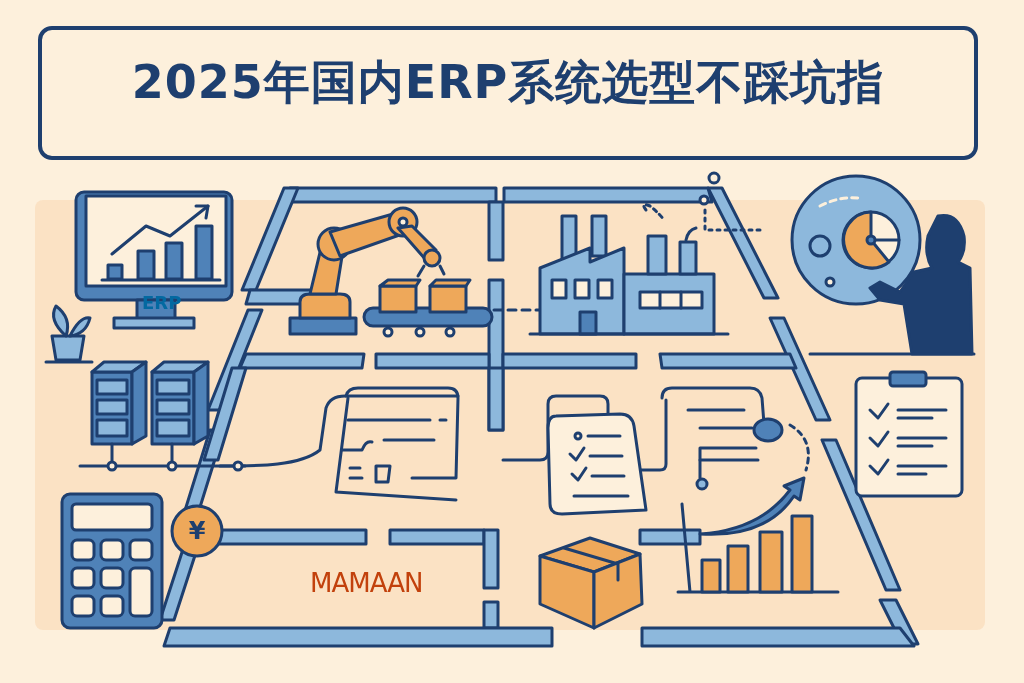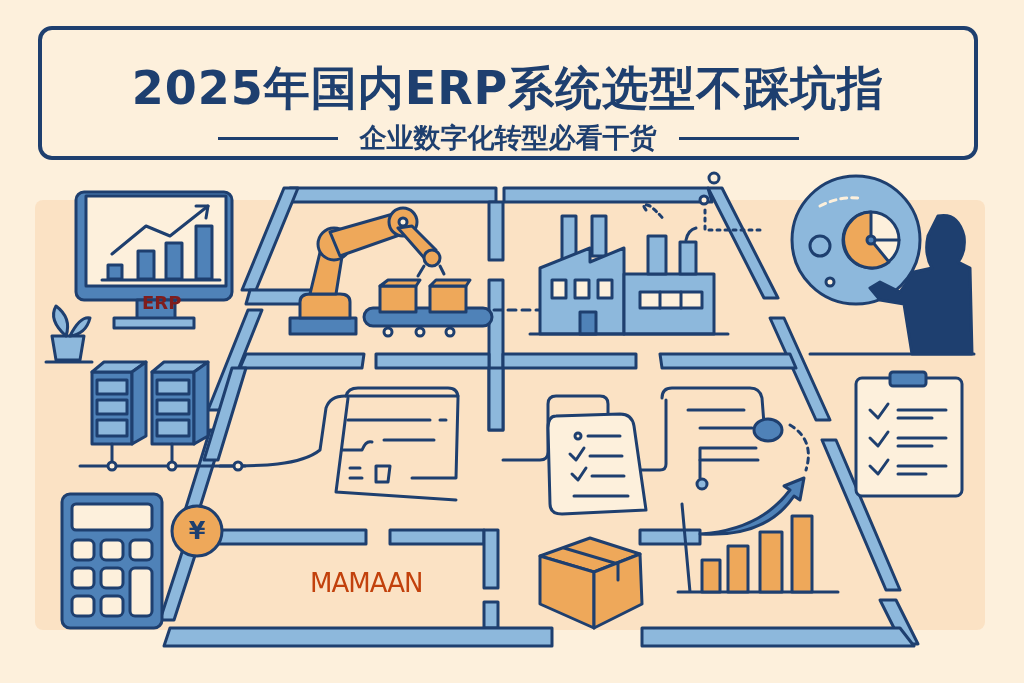--- a/index.html
+++ b/index.html
@@ -1,39 +1,34 @@
 <!DOCTYPE html>
 <html><head>
 <meta charset="utf-8">
 <style>
   html,body{margin:0;padding:0;}
   body{width:1024px;height:683px;background:#fdf0dc;overflow:hidden;position:relative;font-family:"DejaVu Sans",sans-serif;}
   .bgpanel{position:absolute;left:35px;top:200px;width:950px;height:430px;background:#fbe2c4;border-radius:8px;}
   .title-box{position:absolute;left:38px;top:26px;width:940px;height:134px;border:4px solid #1e3f6f;border-radius:14px;background:#fdf0dc;box-sizing:border-box;}
-  .title{position:absolute;left:0;right:0;top:22px;text-align:center;color:#1e3f6f;font-weight:bold;font-size:46px;letter-spacing:1px;font-family:"DejaVu Sans",sans-serif;margin-top:6px;}
+  .title{position:absolute;left:0;right:0;top:22px;text-align:center;color:#1e3f6f;font-weight:bold;font-size:46px;letter-spacing:1px;font-family:"DejaVu Sans",sans-serif;}
   .subtitle-row{position:absolute;left:0;right:0;top:90px;display:flex;justify-content:center;align-items:center;gap:22px;}
   .rule{width:120px;height:3px;background:#1e3f6f;}
   .subtitle{color:#1e3f6f;font-weight:bold;font-size:27px;font-family:"DejaVu Sans",sans-serif;}
   svg.art{position:absolute;left:0;top:0;}
   .maze-label{position:absolute;left:310px;top:568px;color:#c2410c;font-size:26px;font-family:"DejaVu Sans",sans-serif;letter-spacing:-1px;}
-  .erp-label{position:absolute;left:142px;top:292px;color:#7f1d1d;font-weight:bold;font-size:18px;font-family:"DejaVu Sans",sans-serif;}
+  .erp-label{position:absolute;left:142px;top:292px;color:#0369a1;font-weight:bold;font-size:18px;font-family:"DejaVu Sans",sans-serif;}
   .yen{position:absolute;left:174px;top:508px;width:46px;height:46px;line-height:46px;text-align:center;color:#1e3f6f;font-size:24px;font-weight:bold;}
 </style>
 </head>
 <body>
 
 <div class="bgpanel"></div>
 
 <div class="title-box">
   <div class="title">2025年国内ERP系统选型不踩坑指</div>
-  <div class="subtitle-row">
-    <div class="rule"></div>
-    <div class="subtitle">企业数字化转型必看干货</div>
-    <div class="rule"></div>
-  </div>
 </div>
 
 <svg class="art" width="1024" height="683" viewBox="0 0 1024 683">
   <g stroke="#1e3f6f" stroke-width="3" stroke-linejoin="round" stroke-linecap="round">
 
     <g fill="#8db8dc">
 
       <polygon points="290,188 496,188 496,202 284,202"></polygon>
       <polygon points="504,188 708,188 712,202 504,202"></polygon>
 

